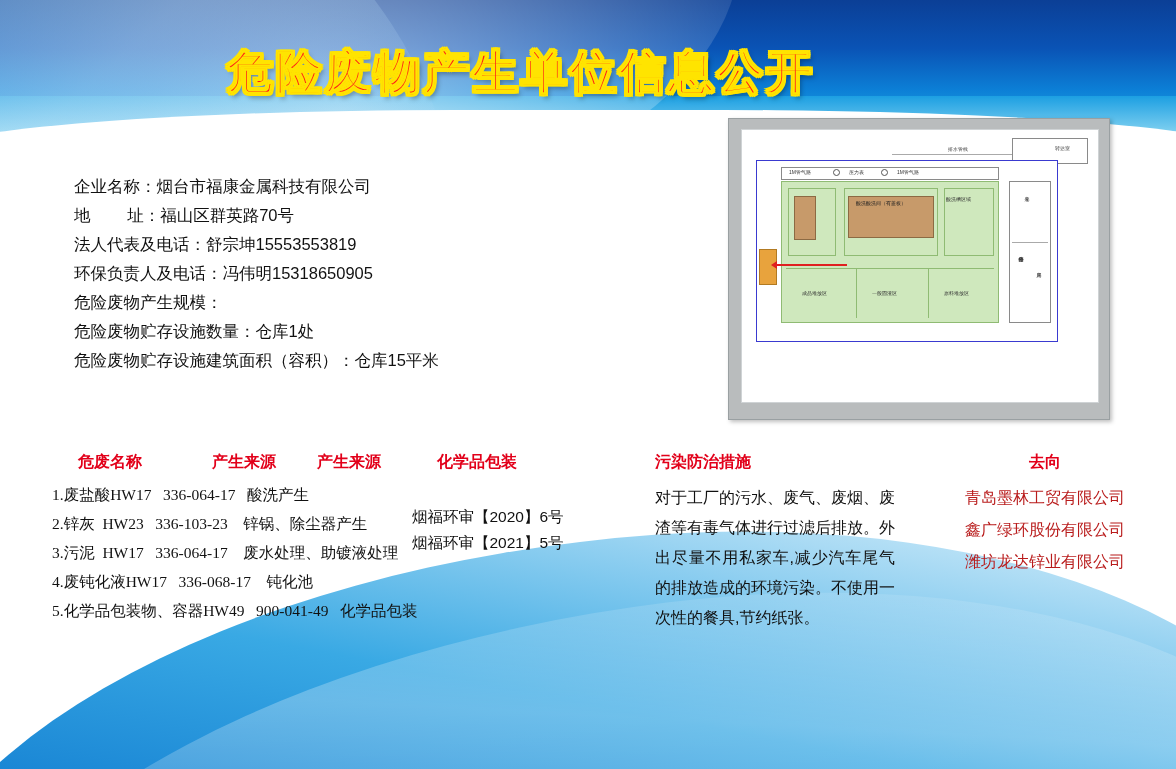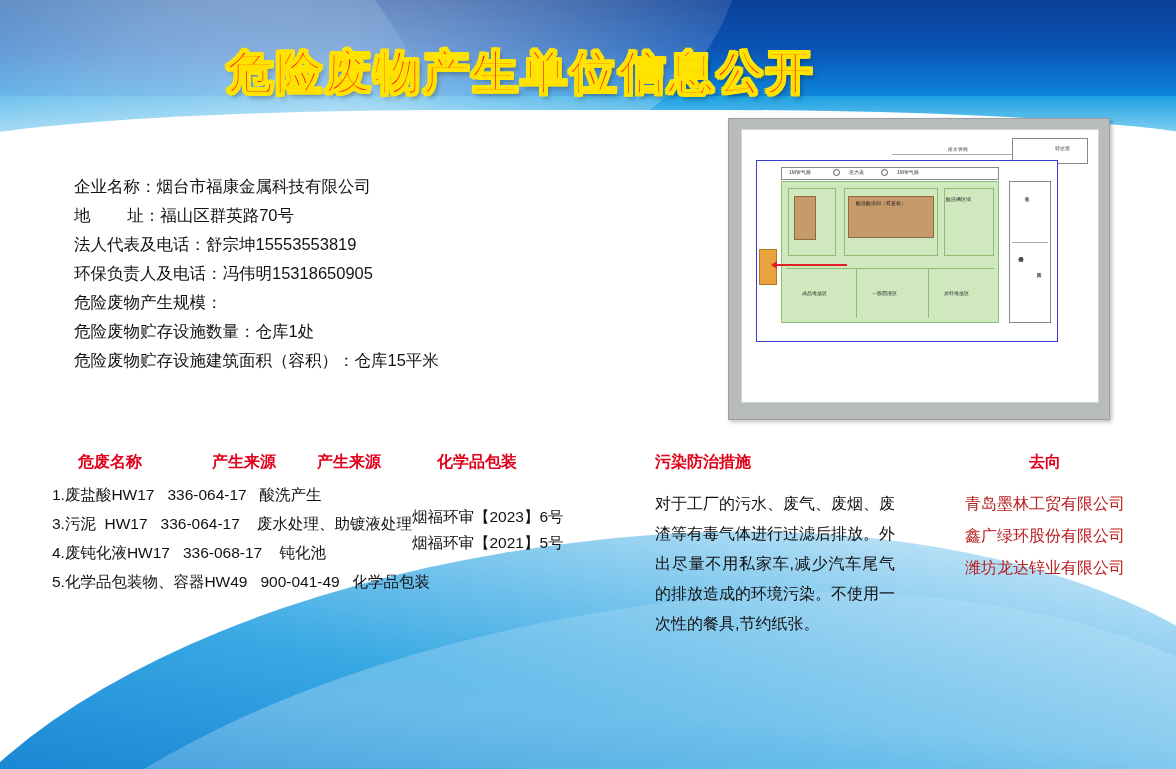--- a/index.html
+++ b/index.html
@@ -256,42 +256,42 @@
   .wh-doc  { left: 385px; }
   .waste-rows {
     position: relative;
     margin-top: 4px;
   }
   .waste-row {
     font-size: 15.5px;
     color: #111;
     line-height: 29px;
     white-space: pre;
-    font-family: Liberation Sans, sans-serif;
+    font-family: Liberation Serif, serif;
   }
   .ep-docs {
     position: absolute;
     left: 360px; top: 24px;
     font-size: 15.5px;
     line-height: 26px;
     color: #111;
     white-space: nowrap;
   }
   
   .pollution {
     position: absolute;
     left: 655px; top: 452px;
     width: 250px;
     z-index: 25;
   }
   .col-head {
     color: #e2001a;
     font-weight: bold;
     font-size: 16px;
-    margin-bottom: 16px;
+    margin-bottom: 10px;
   }
   .pollution-body {
     font-size: 16px;
     color: #111;
     line-height: 30px;
     text-align: justify;
     width: 240px;
   }
   
   .destination {
@@ -385,25 +385,26 @@
 
   <div class="waste-section">
     <div class="waste-head">
       <span class="wh-name">危废名称</span>
       <span class="wh-code">产生来源</span>
       <span class="wh-src">产生来源</span>
       <span class="wh-doc">化学品包装</span>
     </div>
     <div class="waste-rows">
       <div class="waste-row">1.废盐酸HW17   336-064-17   酸洗产生</div>
+      <div class="waste-row">2.锌灰  HW23   336-103-23    锌锅、除尘器产生</div>
       <div class="waste-row">3.污泥  HW17   336-064-17    废水处理、助镀液处理</div>
       <div class="waste-row">4.废钝化液HW17   336-068-17    钝化池</div>
       <div class="waste-row">5.化学品包装物、容器HW49   900-041-49   化学品包装</div>
       <div class="ep-docs">
-        <div>烟福环审【2023】6号</div>
+        <div>烟福环审【2020】6号</div>
         <div>烟福环审【2021】5号</div>
       </div>
     </div>
   </div>
 
   <div class="pollution">
     <div class="col-head">污染防治措施</div>
     <div class="pollution-body">对于工厂的污水、废气、废烟、废渣等有毒气体进行过滤后排放。外出尽量不用私家车,减少汽车尾气的排放造成的环境污染。不使用一次性的餐具,节约纸张。</div>
   </div>
 

